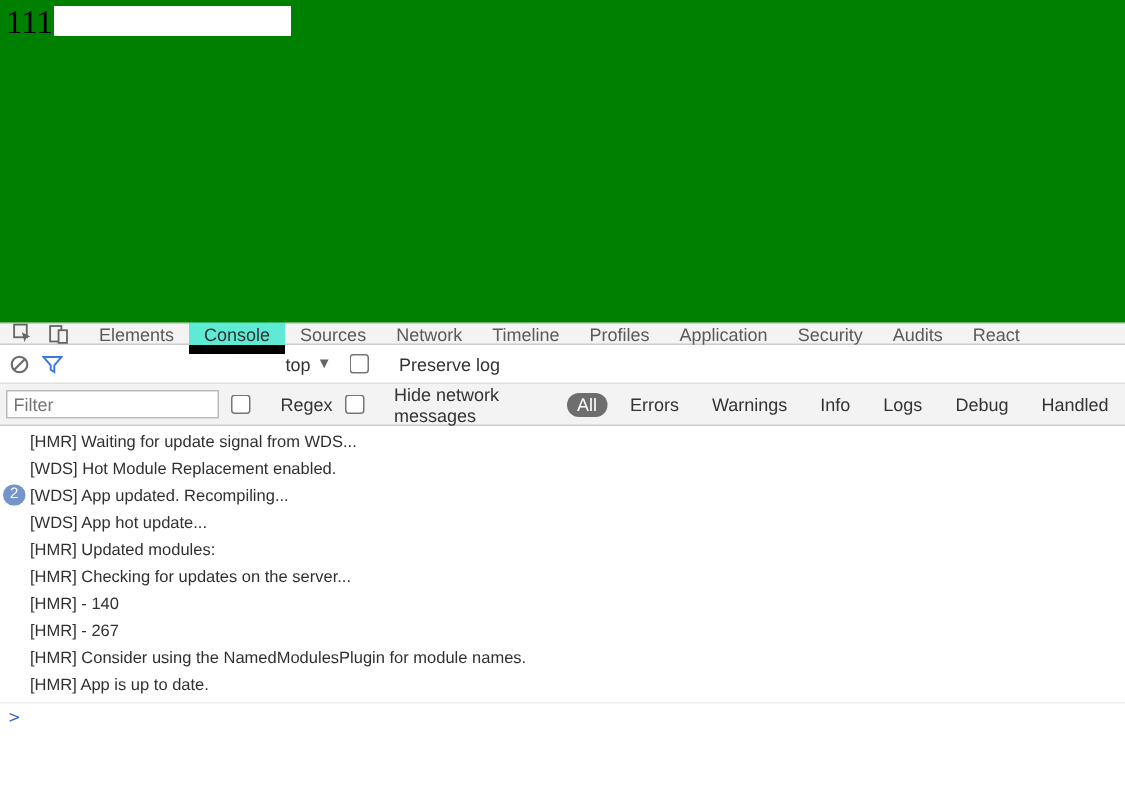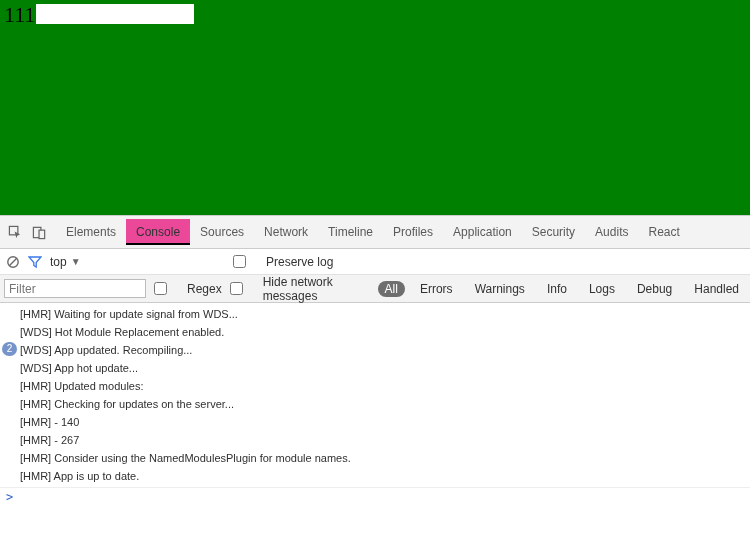--- a/index.html
+++ b/index.html
@@ -1,27 +1,27 @@
 <!DOCTYPE html>
 <html><head>
 <meta charset="utf-8">
 <style>
 * { margin:0; padding:0; box-sizing:border-box; font-family:-apple-system,BlinkMacSystemFont,"Segoe UI",Arial,sans-serif; }
 body { width:750px; height:541px; background:#fff; font-size:12px; color:#333; }
 .viewport { height:215px; background:#008000; position:relative; }
 .viewport-text { font-family:"Times New Roman",serif; font-size:22px; color:#000; position:absolute; top:2px; left:4px; }
 .viewport-input { position:absolute; top:4px; left:36px; width:158px; height:20px; background:#fff; border:none; }
 .devtools { border-top:1px solid #ccc; }
-.tabbar { display:flex; align-items:center; height:14px; background:#f3f3f3; border-bottom:1px solid #ccc; padding:16px 4px; gap:2px; }
+.tabbar { display:flex; align-items:center; height:14px; background:#f3f3f3; border-bottom:1px solid #ccc; padding:6px 4px; gap:2px; }
 .tabbar .icon-btn { width:22px; height:22px; display:flex; align-items:center; justify-content:center; color:#555; }
 .tabs { display:flex; gap:0; margin-left:4px; }
 .tab { padding:0 10px; height:26px; line-height:26px; color:#5a5a5a; cursor:pointer; }
-.tab.active { color:#333; border-bottom:2px solid #000000; background:#ec4899; }
+.tab.active { color:#333; border-bottom:6px solid #000000; background:#5eead4; }
 .toolbar1 { display:flex; align-items:center; height:26px; border-bottom:1px solid #e1e1e1; padding:0 6px; gap:8px; background:#fff; }
-.toolbar1 .context-select { display:flex; align-items:center; gap:4px; color:#333; width:175px; justify-content:flex-start; padding-right:4px;}
+.toolbar1 .context-select { display:flex; align-items:center; gap:4px; color:#333; width:175px; justify-content:flex-end; padding-right:4px;}
 .toolbar1 .context-select .caret { font-size:10px; color:#666; }
 .checkbox { display:flex; align-items:center; gap:20px; color:#333; }
 .checkbox input { width:13px; height:13px; }
 .toolbar2 { display:flex; align-items:center; height:28px; border-bottom:1px solid #ccc; padding:0 4px; gap:8px; background:#f3f3f3; }
 .filter-input { width:142px; height:19px; border:1px solid #bbb; padding:1px 4px; font-size:12px; color:#888; background:#fff; }
 .level-pills { display:flex; align-items:flex-start; gap:8px; color:#333; }
 .pill { padding:1px 7px; border-radius:8px; cursor:pointer; }
 .pill.active { background:#6e6e6e; color:#fff; }
 .loglist { font-family:Menlo,Consolas,monospace; font-size:11px; color:#303030; padding:2px 0; }
 .logrow { display:flex; align-items:flex-start; padding:1px 0 1px 20px; line-height:16px; }

